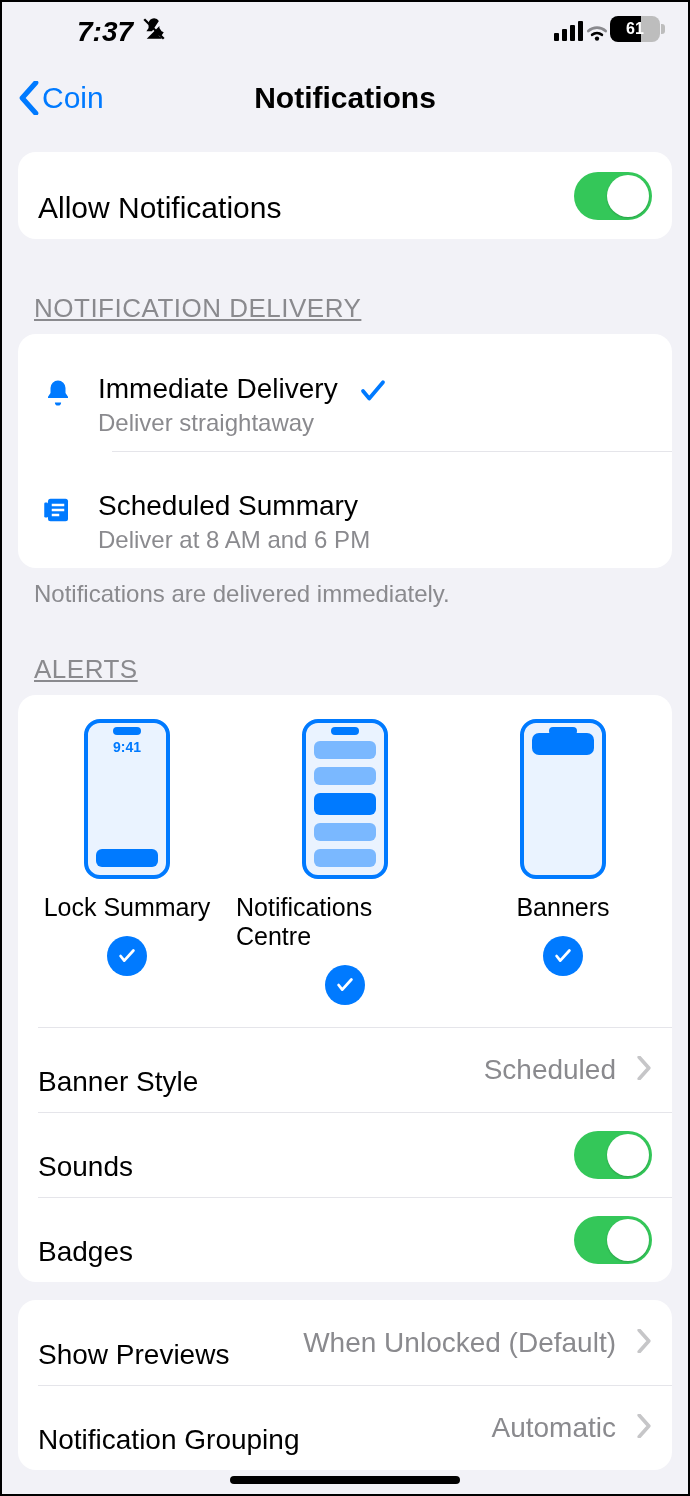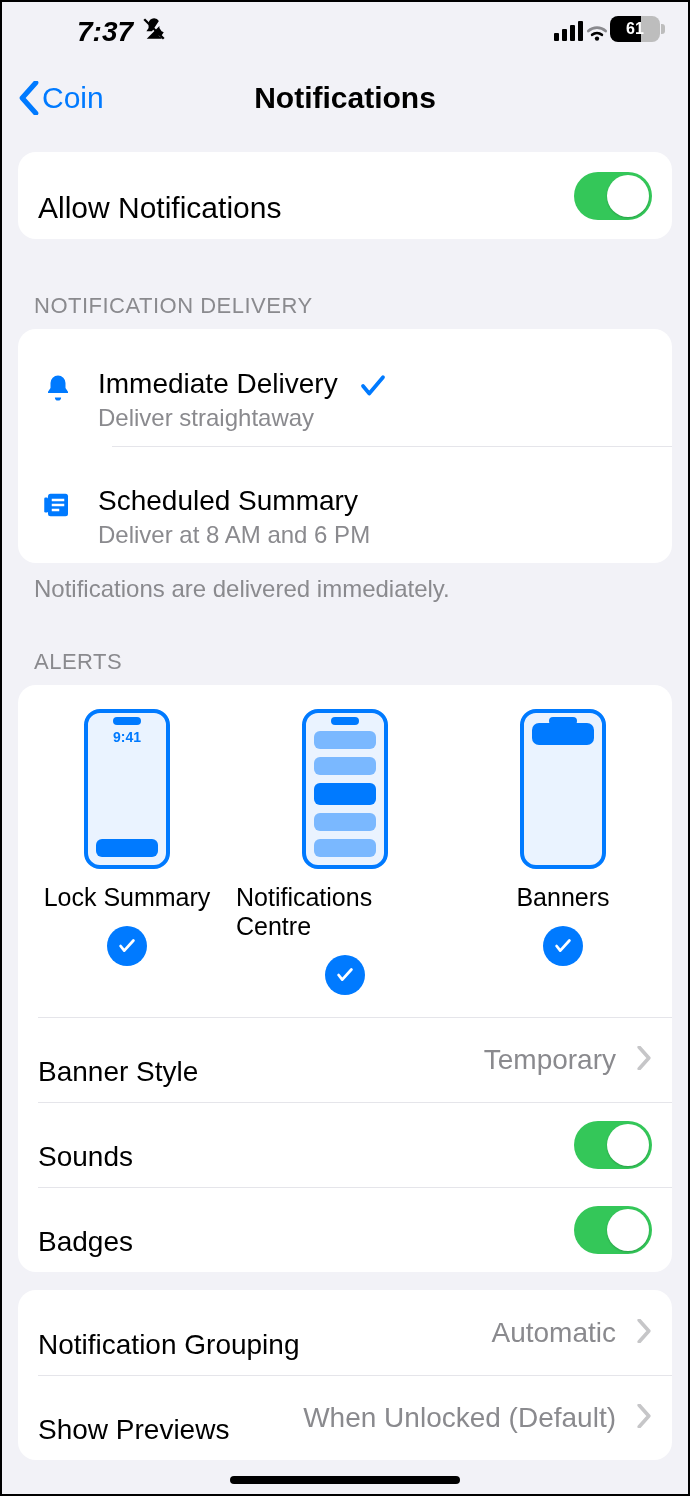--- a/index.html
+++ b/index.html
@@ -59,24 +59,25 @@
     color: var(--blue); font-size:30px;
   }
   .title {
     position:absolute; left:0; right:0; text-align:center;
     font-size:30px; font-weight:600; pointer-events:none;
   }
 
   
   .section { margin: 18px 16px; }
   .header-label {
-    font-size: 22px; color: var(--secondary);
+    font-size: 26px; color: var(--secondary);
     letter-spacing: 0.5px;
     padding: 28px 16px 10px 16px;
     text-transform: uppercase;
+    text-decoration: underline;
   }
   .footer-label {
     font-size: 24px; color: var(--secondary);
     padding: 12px 16px 0 16px;
   }
   .card {
     background: var(--card);
     border-radius: 18px;
     overflow: hidden;
   }
@@ -288,21 +289,21 @@
         <div class="check-circle">
           <svg width="22" height="22" viewBox="0 0 24 24">
               <path d="M5 12l4 5L19 6" stroke="#fff" stroke-width="3" fill="none" stroke-linecap="round" stroke-linejoin="round"></path>
             </svg>
         </div>
       </div>
     </div>
 
     <div class="row sep-top">
       <span class="row-label">Banner Style</span>
-      <span class="row-value">Temporary</span>
+      <span class="row-value">Scheduled</span>
       <span class="chev">
         <svg width="16" height="24" viewBox="0 0 12 20">
             <path d="M2 1l8 9-8 9" stroke="#c6c6c8" stroke-width="3" fill="none" stroke-linecap="round" stroke-linejoin="round"></path>
           </svg>
       </span>
     </div>
 
     <div class="row">
       <span class="row-label">Sounds</span>
       <div class="switch"></div>
@@ -310,34 +311,34 @@
 
     <div class="row">
       <span class="row-label">Badges</span>
       <div class="switch"></div>
     </div>
   </div>
 </div>
 
 <div class="section">
   <div class="card">
+    <div class="row">
+      <span class="row-label" style="flex:0 1 auto;">Show Previews</span>
+      <span class="row-value" style="flex:1; text-align:right;">When Unlocked (Default)</span>
+      <span class="chev">
+        <svg width="16" height="24" viewBox="0 0 12 20">
+            <path d="M2 1l8 9-8 9" stroke="#c6c6c8" stroke-width="3" fill="none" stroke-linecap="round" stroke-linejoin="round"></path>
+          </svg>
+      </span>
+    </div>
     <div class="row">
       <span class="row-label">Notification Grouping</span>
       <span class="row-value">Automatic</span>
       <span class="chev">
         <svg width="16" height="24" viewBox="0 0 12 20">
             <path d="M2 1l8 9-8 9" stroke="#c6c6c8" stroke-width="3" fill="none" stroke-linecap="round" stroke-linejoin="round"></path>
           </svg>
       </span>
     </div>
-    <div class="row">
-      <span class="row-label" style="flex:0 1 auto;">Show Previews</span>
-      <span class="row-value" style="flex:1; text-align:right;">When Unlocked (Default)</span>
-      <span class="chev">
-        <svg width="16" height="24" viewBox="0 0 12 20">
-            <path d="M2 1l8 9-8 9" stroke="#c6c6c8" stroke-width="3" fill="none" stroke-linecap="round" stroke-linejoin="round"></path>
-          </svg>
-      </span>
-    </div>
   </div>
 </div>
 
 <div class="home-ind"></div>
 
 </body></html>

